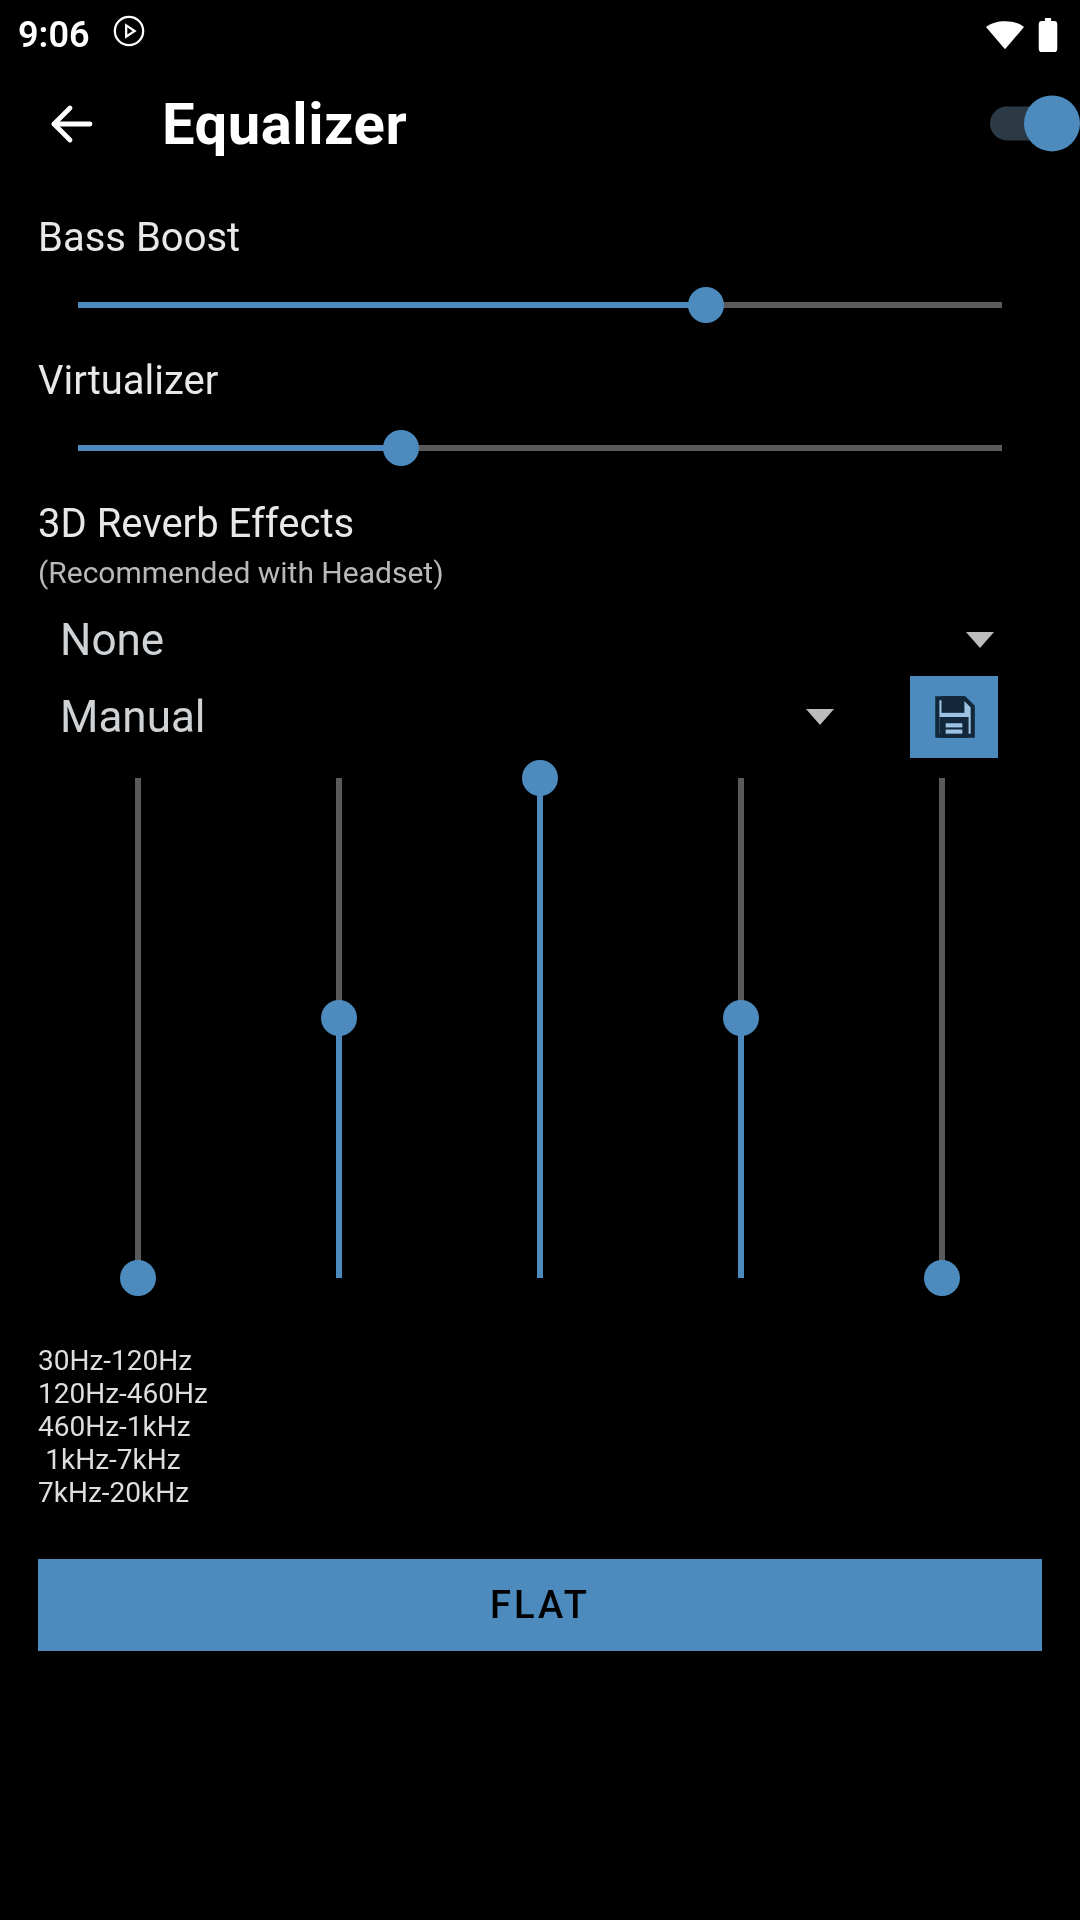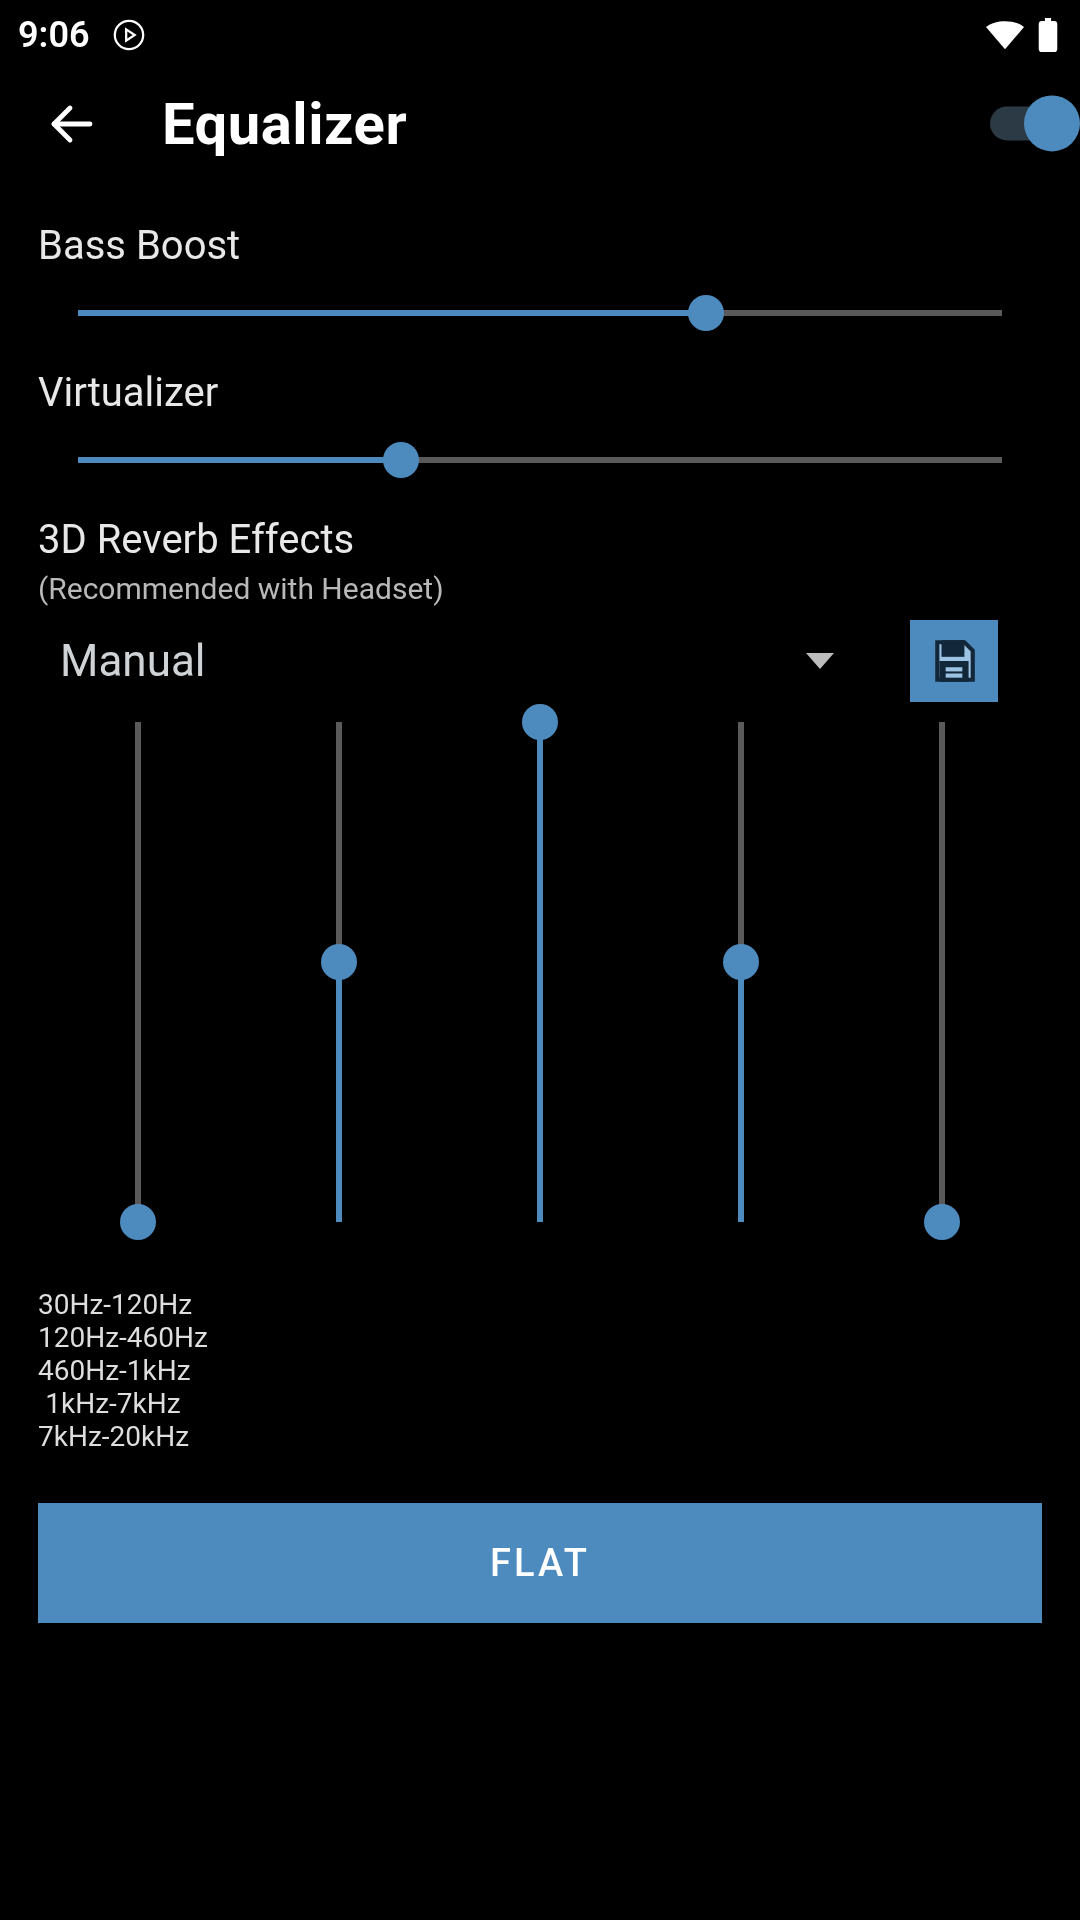--- a/index.html
+++ b/index.html
@@ -13,21 +13,21 @@
   }
 
   
   .status-bar {
     height: 70px;
     display: flex;
     align-items: center;
     justify-content: space-between;
     padding: 0 22px 0 18px;
   }
-  .status-left { display: flex; align-items: center; gap: 22px; }
+  .status-left { display: flex; gap: 22px; }
   .status-time { font-size: 36px; font-weight: 600; color: #fff; }
   .status-icon { display: inline-flex; }
   .status-right { display: flex; align-items: center; gap: 14px; }
 
   
   .header {
     display: flex;
     align-items: center;
     padding: 20px 22px 30px 42px;
     position: relative;
@@ -66,21 +66,21 @@
     width: 56px; height: 56px;
     background: #4d8bbf;
     border-radius: 50%;
   }
 
   
   .section { padding: 0 38px; }
   .section-label {
     font-size: 40px;
     color: #e8e8e8;
-    margin-top: 34px;
+    margin-top: 26px;
     margin-bottom: 22px;
     font-weight: 400;
   }
   .section-sub {
     font-size: 30px;
     color: #b9b9b9;
     margin-top: -14px;
     margin-bottom: 14px;
   }
 
@@ -204,27 +204,27 @@
     width: 150px;
     text-align: center;
     font-size: 28px;
     color: #dedede;
     white-space: nowrap;
   }
 
   
   .flat-btn {
     margin: 50px 38px 0 38px;
-    height: 120px;
+    height: 92px;
     background: #4d8bbf;
     display: flex;
     align-items: center;
     justify-content: center;
     font-size: 38px;
-    color: #ffffff;
+    color: #000000;
     letter-spacing: 3px;
     font-weight: 500;
   }
 
   
   .chevron-down {
     width: 0; height: 0;
     border-left: 14px solid transparent;
     border-right: 14px solid transparent;
     border-top: 16px solid #bcbcbc;
@@ -286,20 +286,24 @@
   <div class="hslider">
     <div class="hslider-track"></div>
     <div class="hslider-fill" id="virt-fill" style="width: 35%;"></div>
     <div class="hslider-thumb" id="virt-thumb" style="left: 35%;"></div>
   </div>
 </div>
 
 <div class="section">
   <div class="section-label">3D Reverb Effects</div>
   <div class="section-sub">(Recommended with Headset)</div>
+  <div class="dropdown">
+    <span class="dropdown-value">None</span>
+    <span class="chevron-down"></span>
+  </div>
 </div>
 
 <div class="section">
   <div class="preset-row">
     <div class="preset-dropdown">
       <span class="dropdown-value">Manual</span>
       <span class="chevron-down"></span>
     </div>
     <div class="save-btn">
       <svg width="50" height="50" viewBox="0 0 24 24" fill="none" stroke="#12283a" stroke-width="2">

